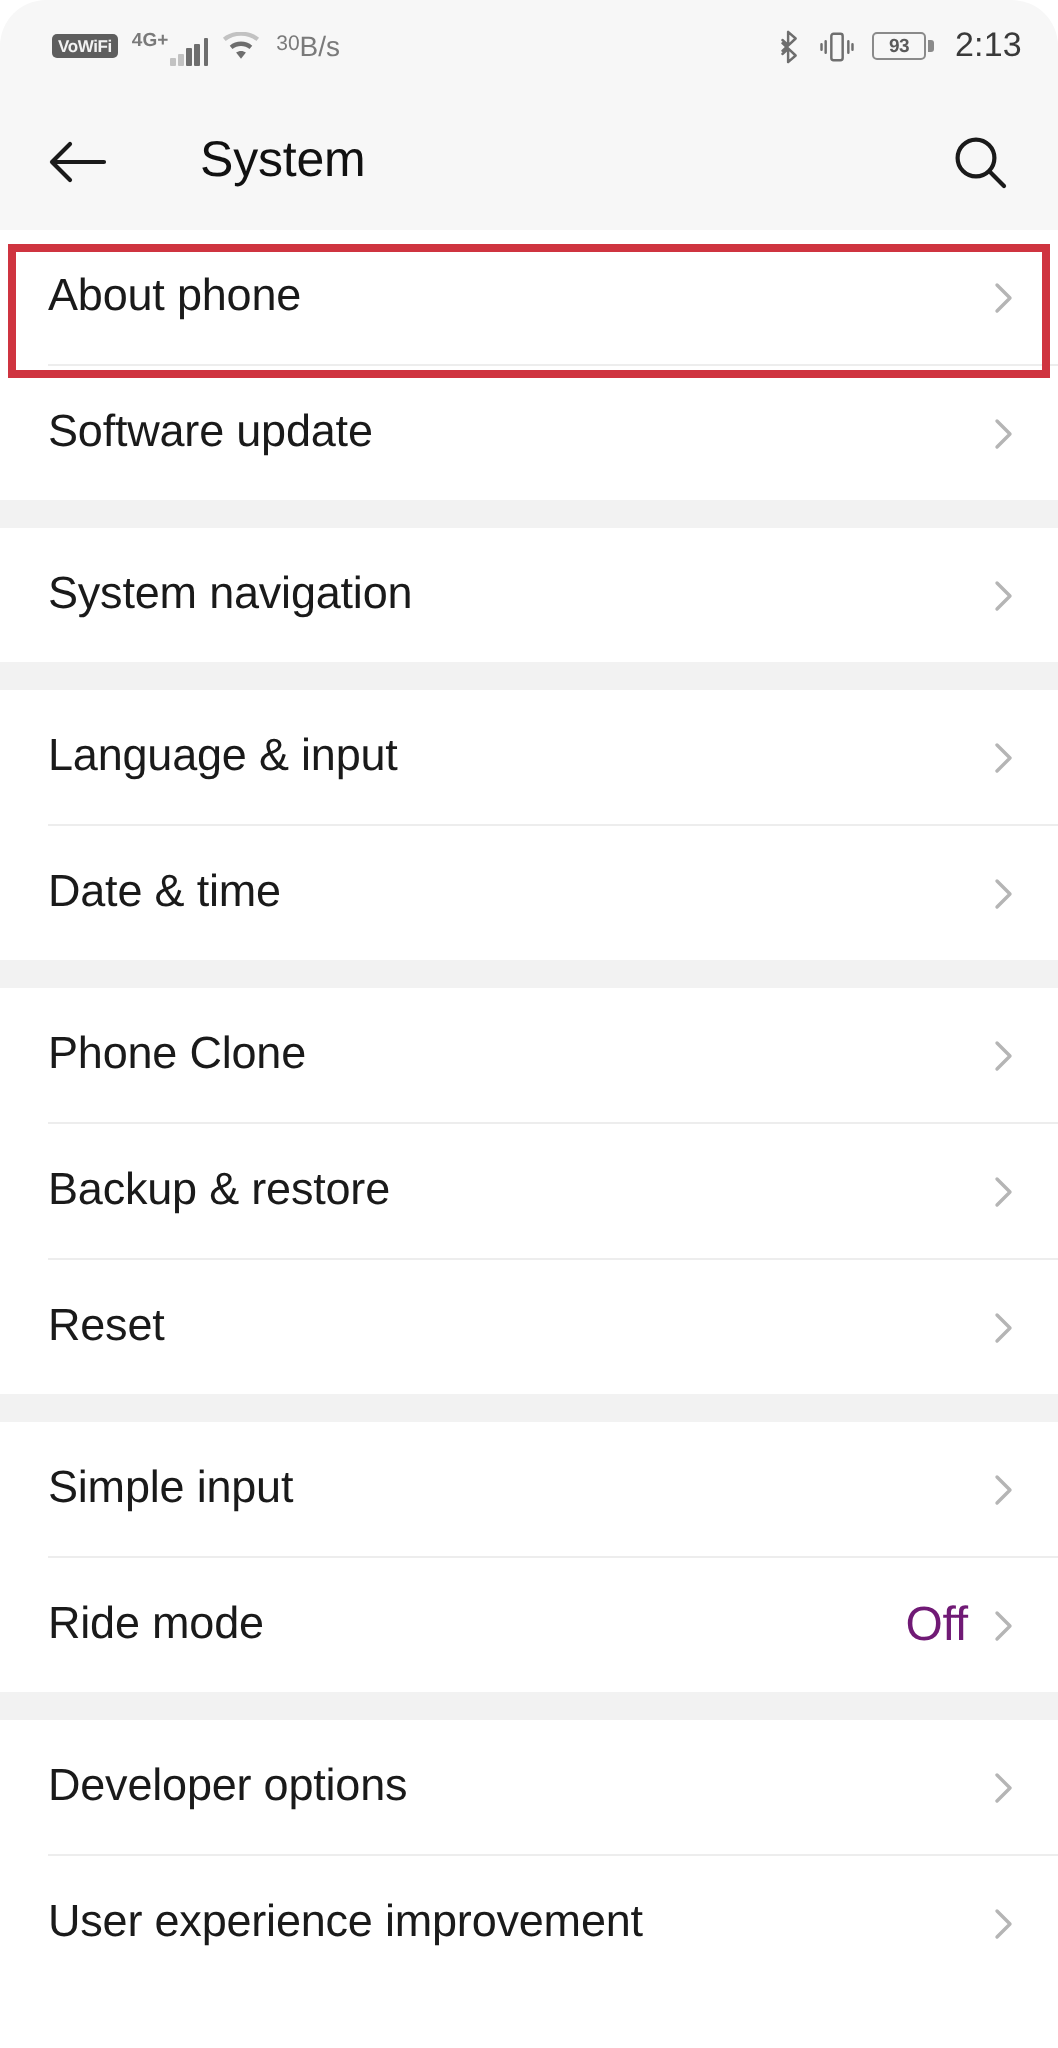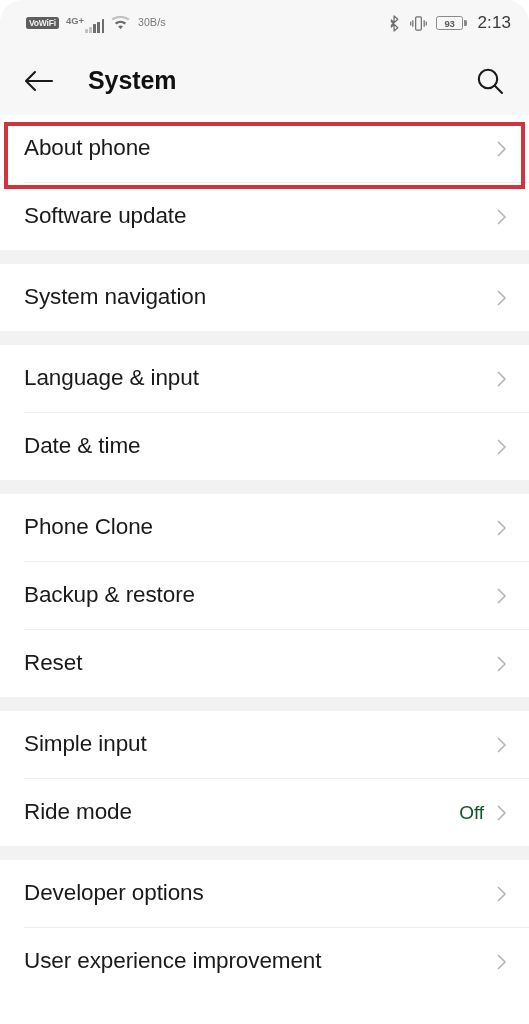--- a/index.html
+++ b/index.html
@@ -98,21 +98,21 @@
 
   .data-rate {
     display: flex;
     flex-direction: row;
     align-items: center;
     line-height: 1.05;
     color: #7a7a7a;
     font-size: 10.5px;
     margin-left: 1px;
   }
-  .data-rate .unit { font-size: 11px; }
+  .data-rate .unit { font-size: 14px; }
 
   .bt-icon { width: 12px; height: 17px; display: block; }
   .vib-icon { width: 17px; height: 17px; display: block; }
 
   .battery {
     display: flex;
     align-items: center;
   }
   .battery-body {
     position: relative;
@@ -160,23 +160,23 @@
     height: 40px;
     display: flex;
     align-items: center;
     justify-content: flex-start;
     cursor: pointer;
   }
   .back-arrow { width: 30px; height: 24px; display: block; }
 
   .page-title {
     font-size: 25px;
-    font-weight: bold;
+    font-weight: normal;
     color: #111111;
-    margin-left: 24px;
+    margin-left: 36px;
     letter-spacing: -0.1px;
   }
 
   .search-btn {
     margin-left: auto;
     width: 42px;
     height: 42px;
     display: flex;
     align-items: center;
     justify-content: center;
@@ -217,22 +217,22 @@
   }
 
   .row-right {
     margin-left: auto;
     display: flex;
     align-items: center;
     gap: 9px;
   }
 
   .row-value {
-    font-size: 19px;
-    color: #14532d;
+    font-size: 24px;
+    color: #701a75;
     letter-spacing: -0.1px;
     margin-left: 36px;
   }
 
   .chevron { width: 18px; height: 18px; display: block; flex: none; }
 
   .divider {
     height: 1px;
     background: #ededed;
     margin-left: 24px;

